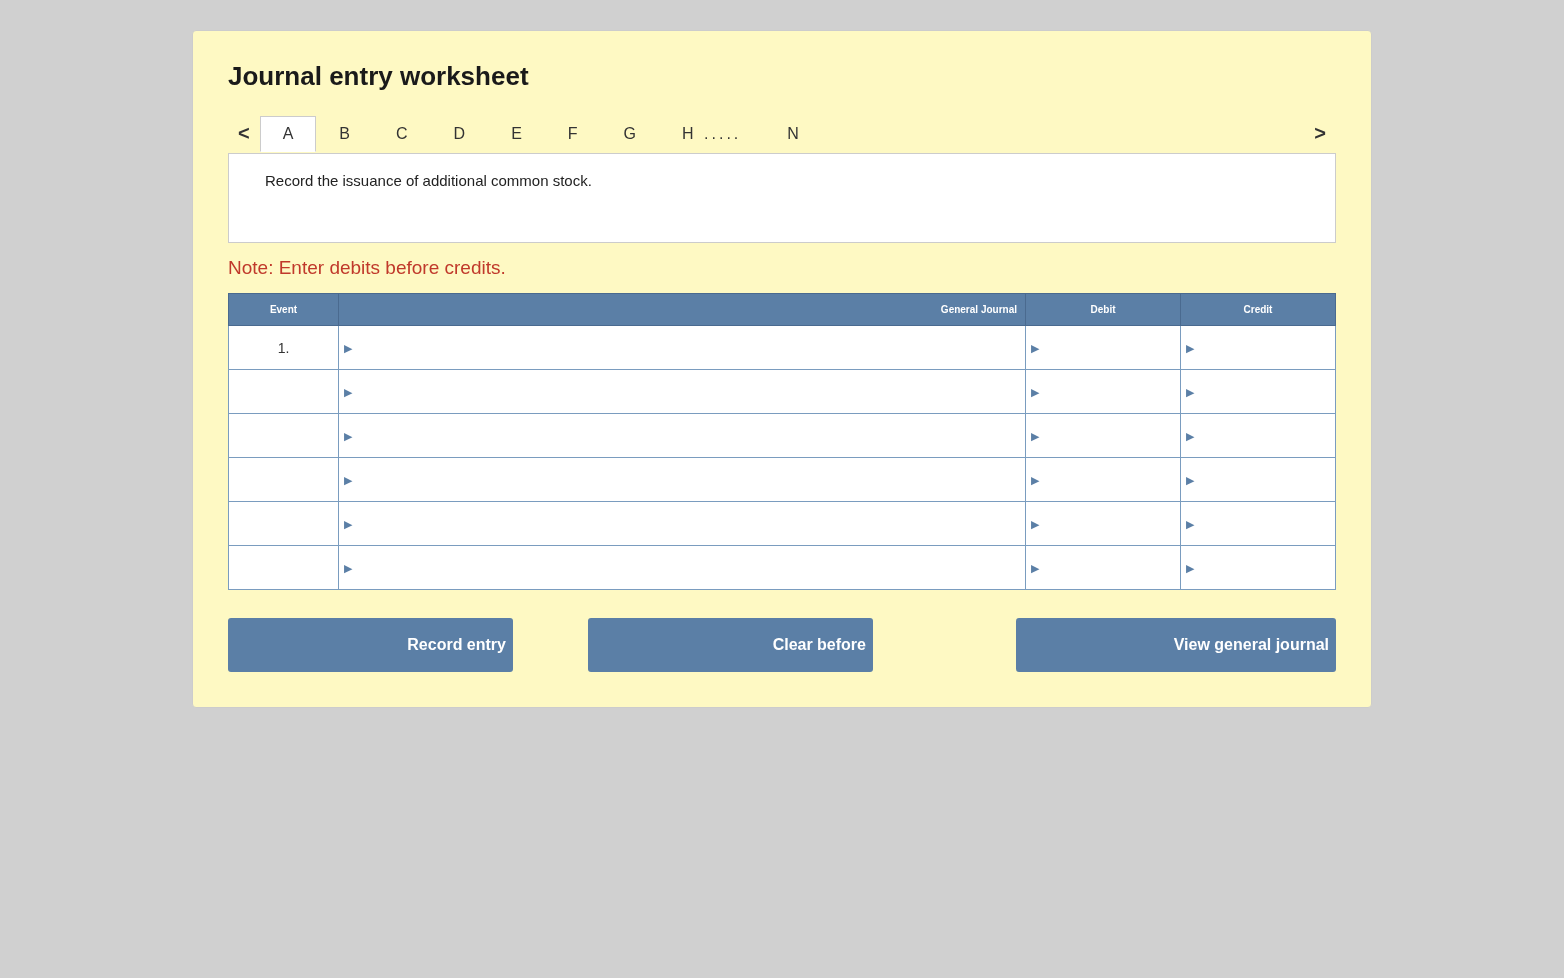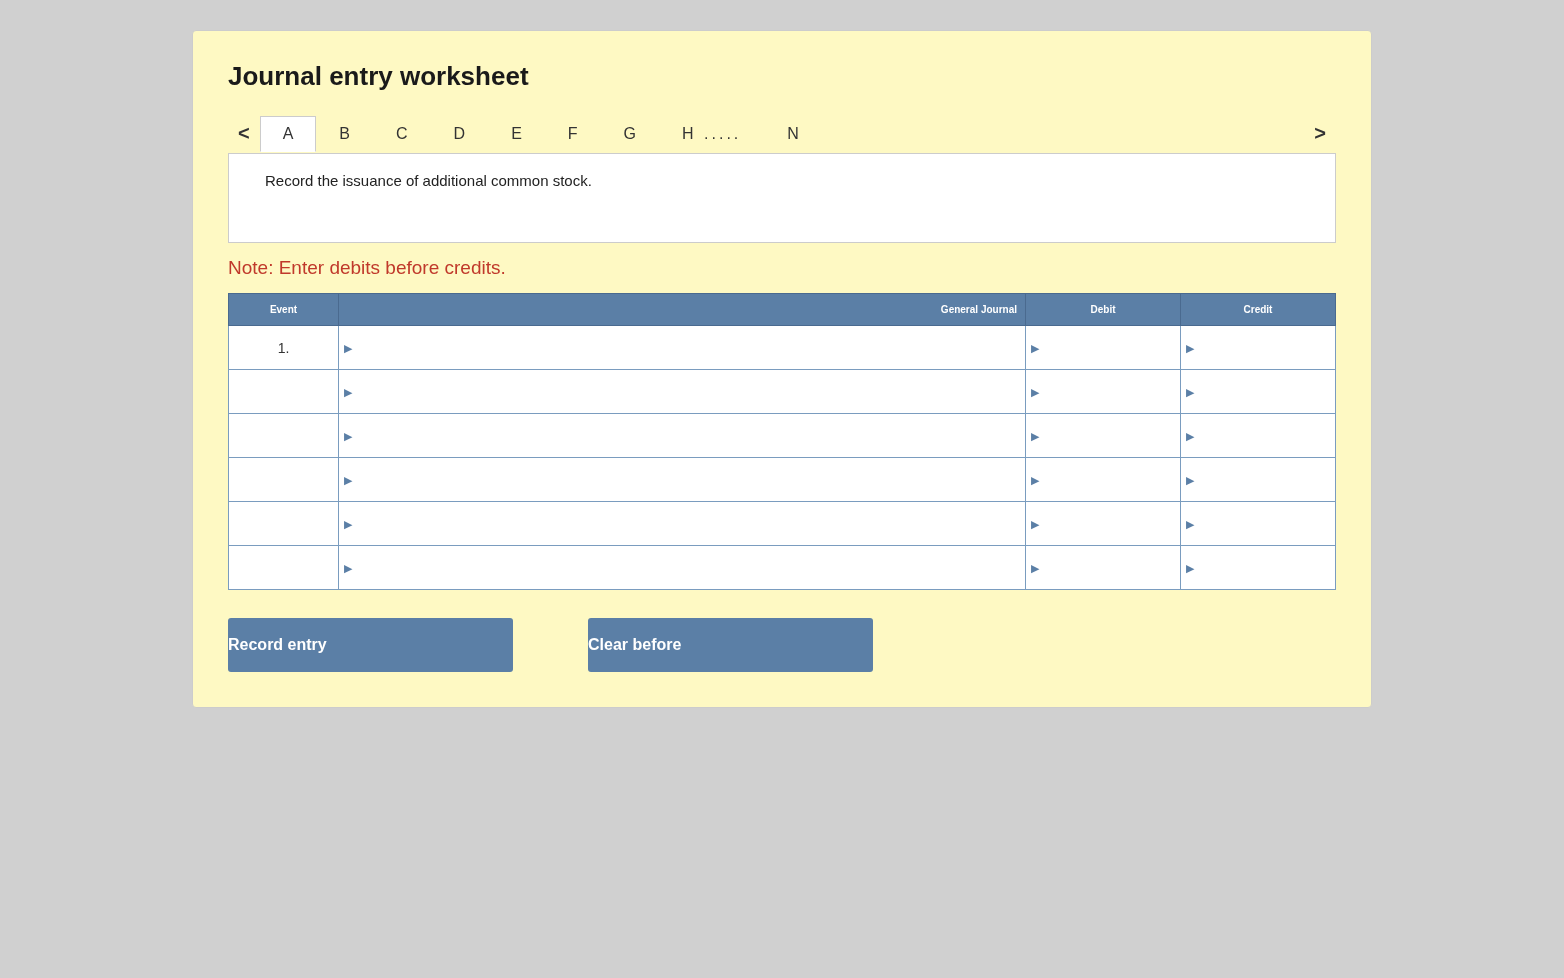--- a/index.html
+++ b/index.html
@@ -155,23 +155,23 @@
       align-items: center;
       gap: 0;
     }
     .btn {
       background: #5b7fa6;
       color: #fff;
       border: none;
       border-radius: 3px;
       font-size: 16px;
       font-weight: bold;
-      padding: 18px 0;
+      padding: 18px 7px;
       cursor: pointer;
-      text-align: left;
+      text-align: right;
     }
     .btn-record {
       width: 285px;
       margin-right: 75px;
     }
     .btn-clear {
       width: 285px;
     }
     .btn-view {
       width: 320px;
@@ -249,14 +249,15 @@
         <td class="journal-cell"><input class="input-cell" type="text" style=""></td>
         <td class="debit-cell"><input class="input-cell" type="text" style=""></td>
         <td class="credit-cell"><input class="input-cell" type="text" style=""></td>
       </tr>
     </tbody>
   </table>
 
   <div class="buttons-row">
     <button class="btn btn-record">Record entry</button>
     <button class="btn btn-clear">Clear before</button>
+    <button class="btn btn-view">View general journal</button>
   </div>
 </div>
 
 </body></html>

